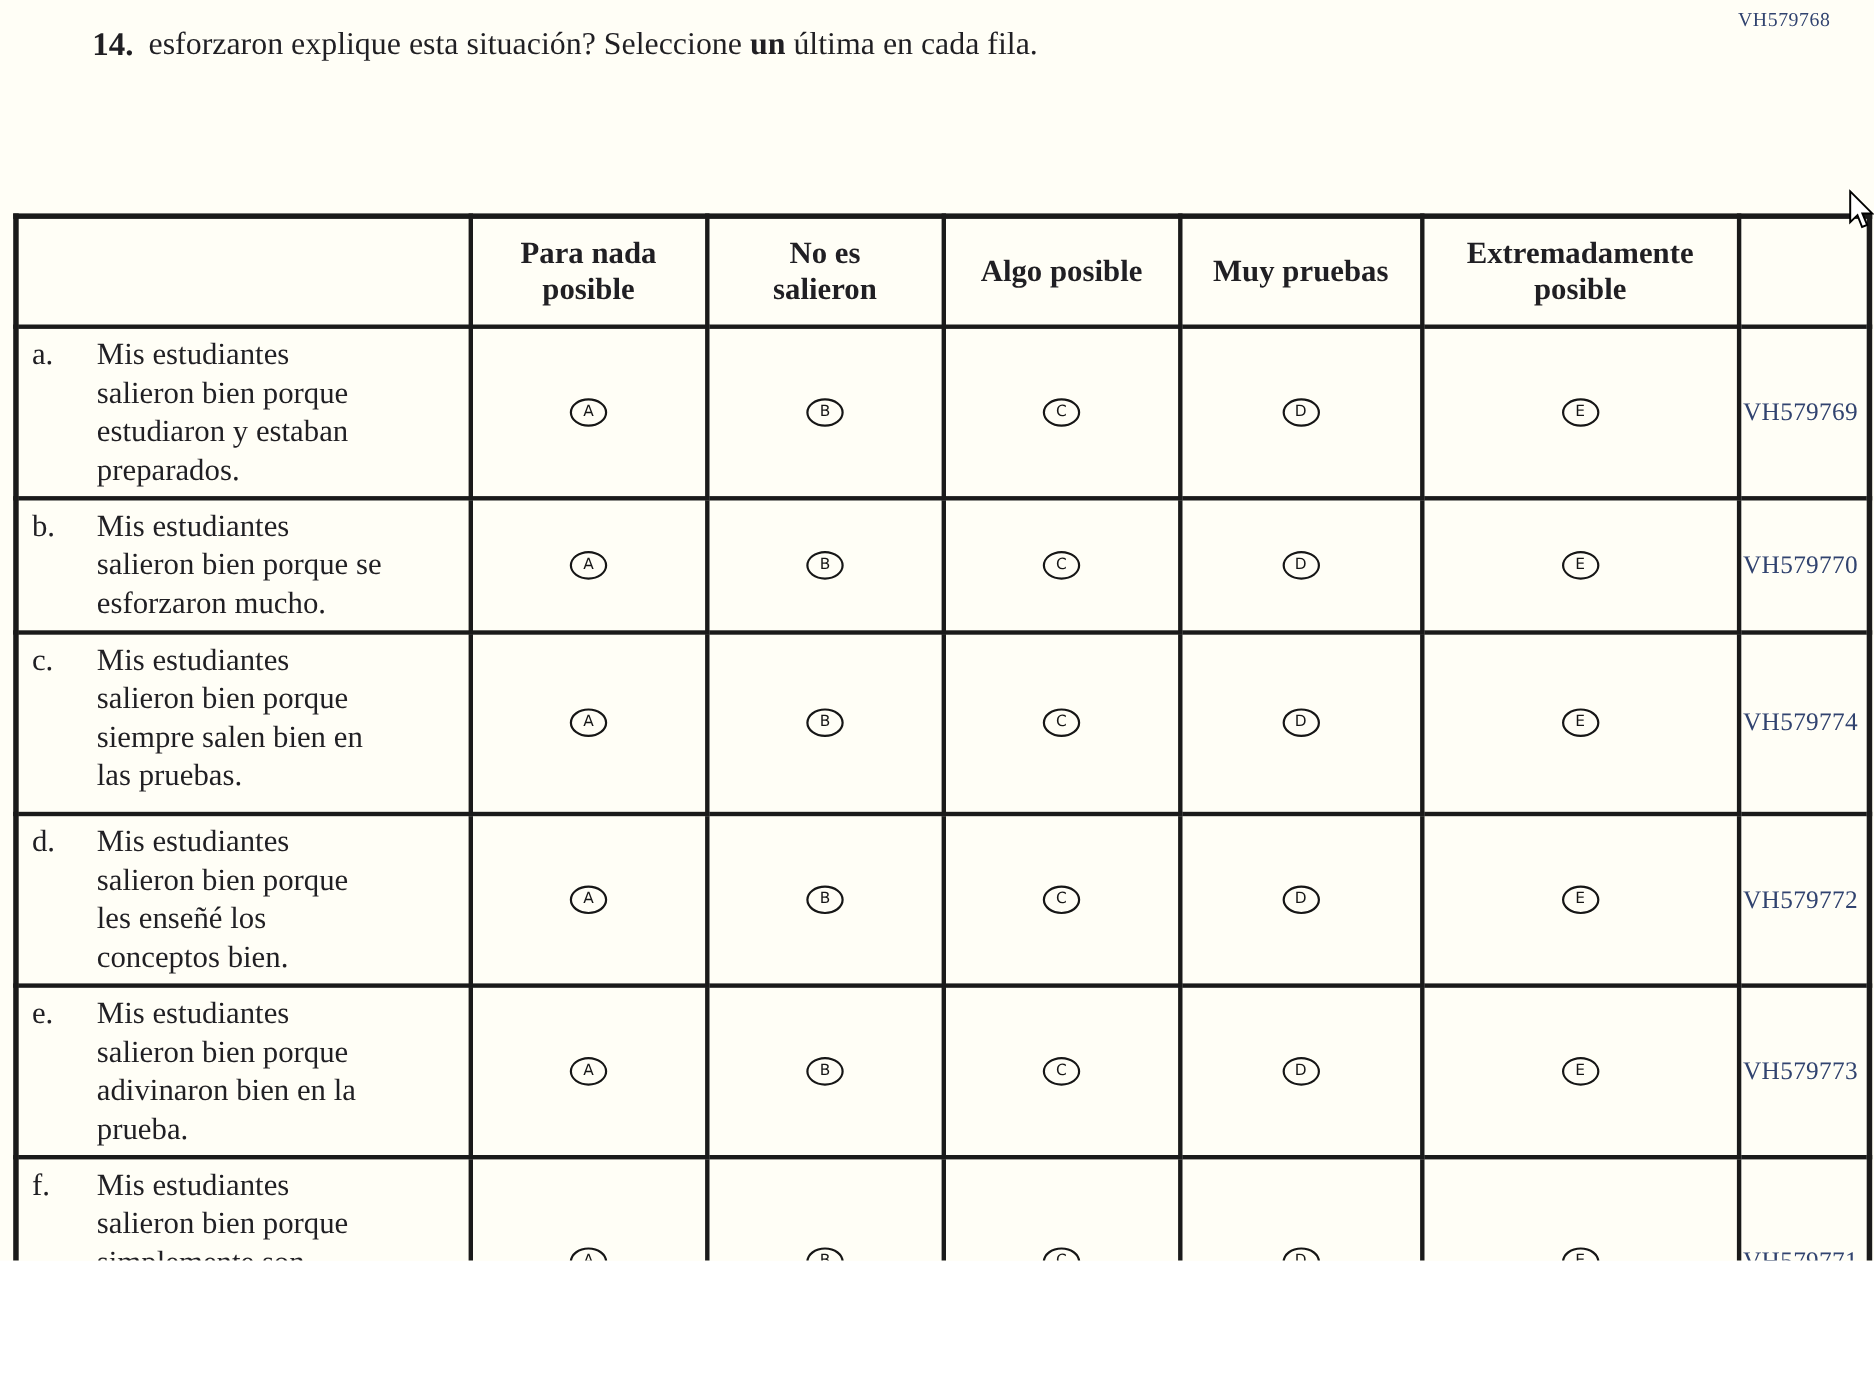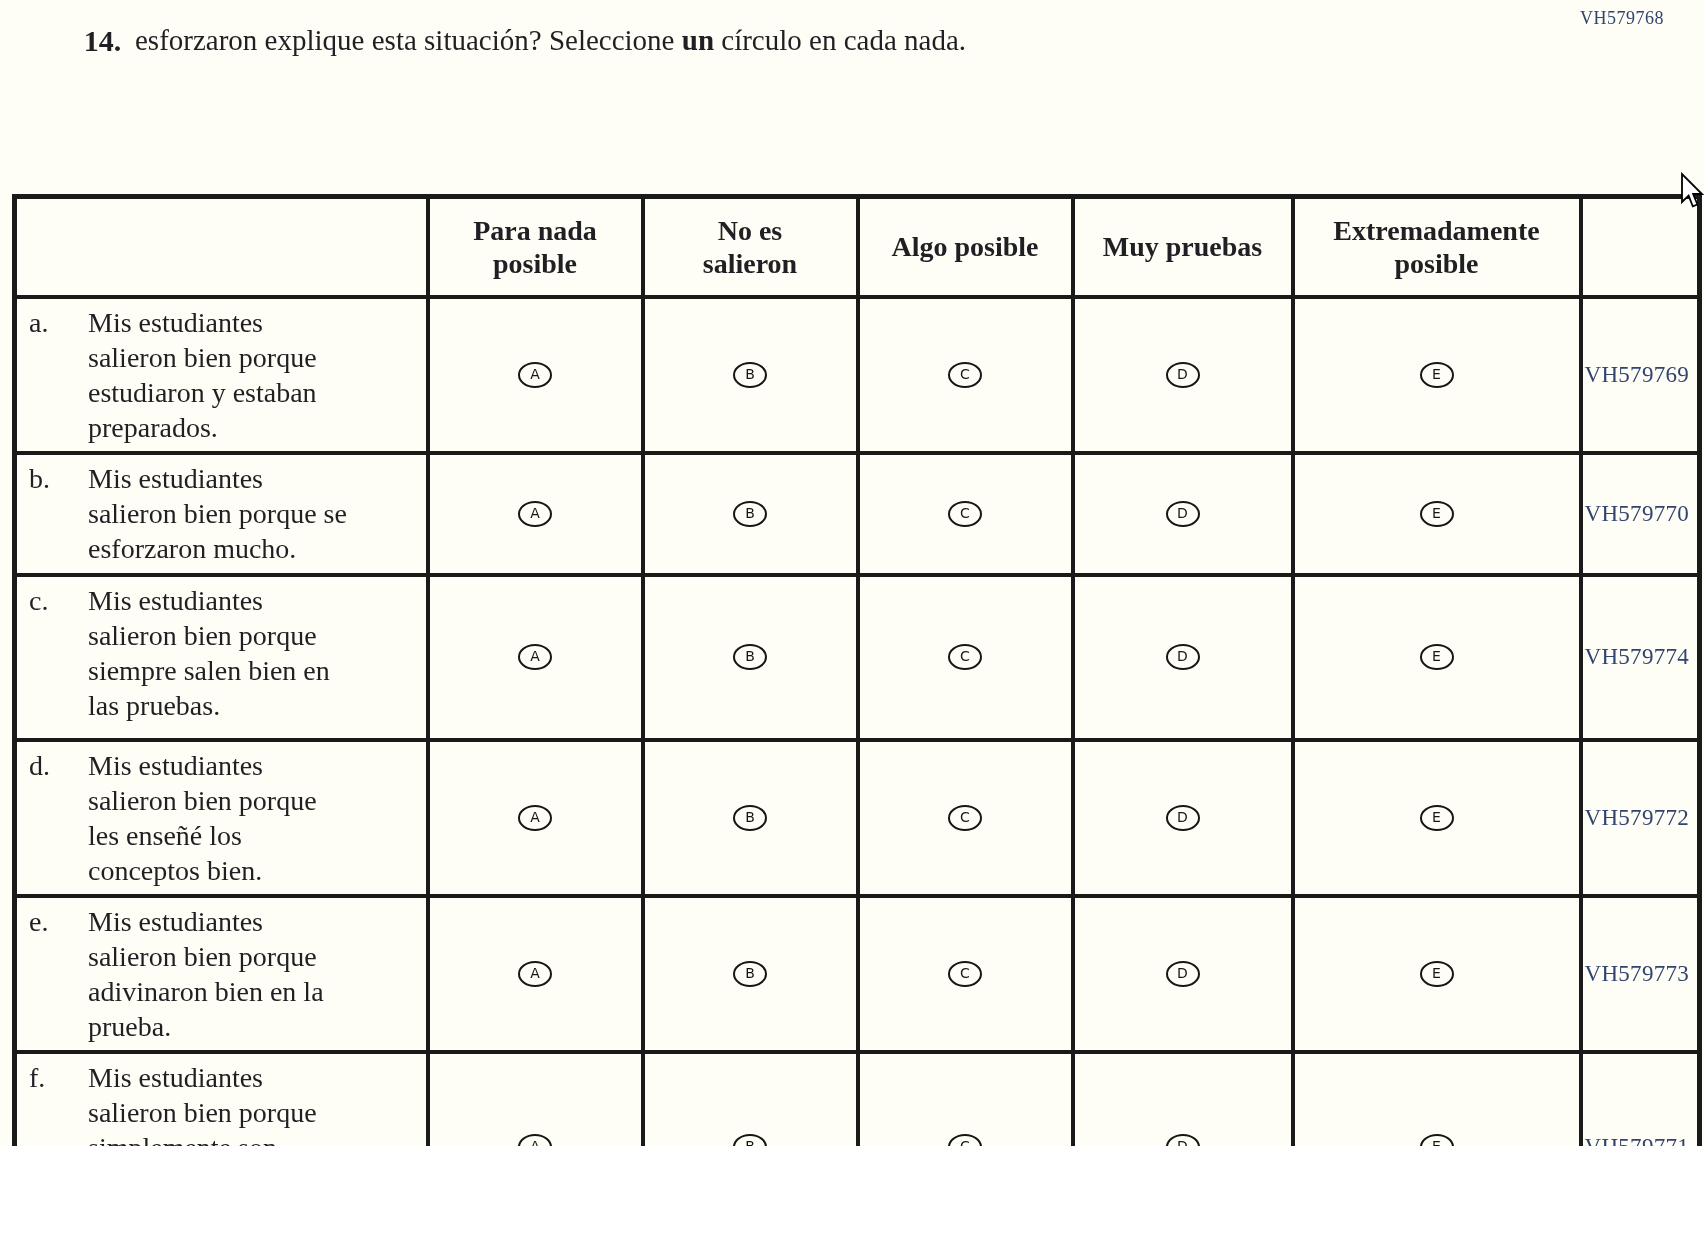--- a/index.html
+++ b/index.html
@@ -96,21 +96,21 @@
 </head>
 <body>
 
 <div class="page">
 
   <div class="top-code">VH579768</div>
 
   <div class="question">
     <div class="qnum">14.</div>
     <div class="qtext">
-      <span class="qline"><span>esforzaron explique esta situación? Seleccione </span><b>un</b><span> círculo en cada nada.</span></span>
+      <span class="qline"><span>esforzaron explique esta situación? Seleccione </span><b>un</b><span> última en cada fila.</span></span>
     </div>
   </div>
 
   <table class="likert">
     <colgroup>
       <col style="width:413px">
       <col style="width:215px">
       <col style="width:215px">
       <col style="width:215px">
       <col style="width:220px">

